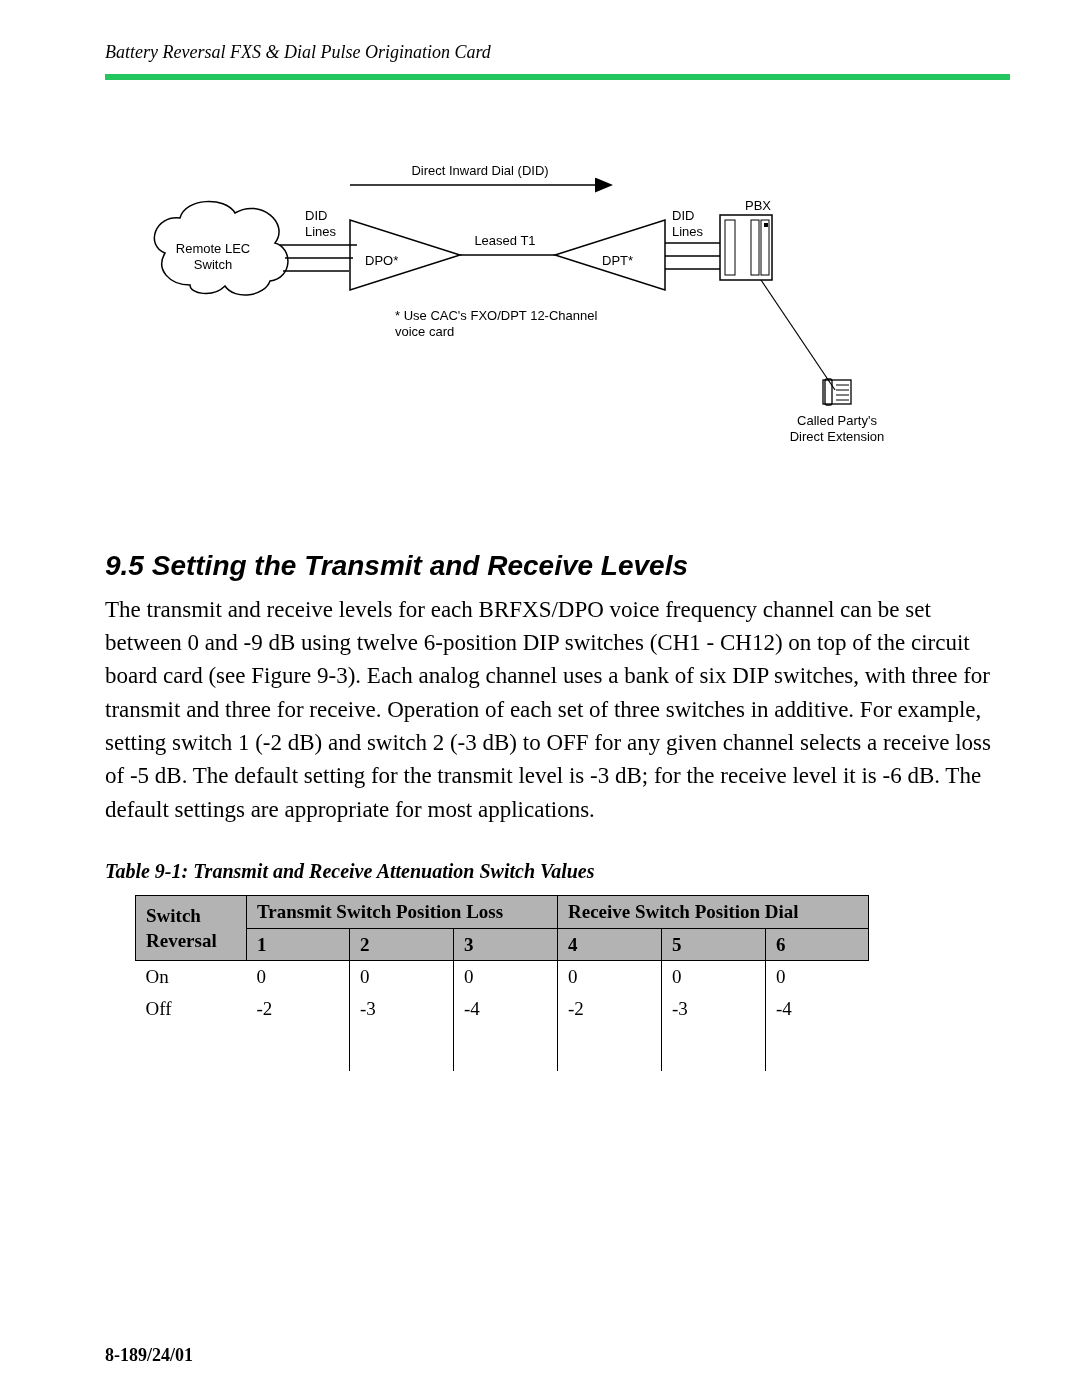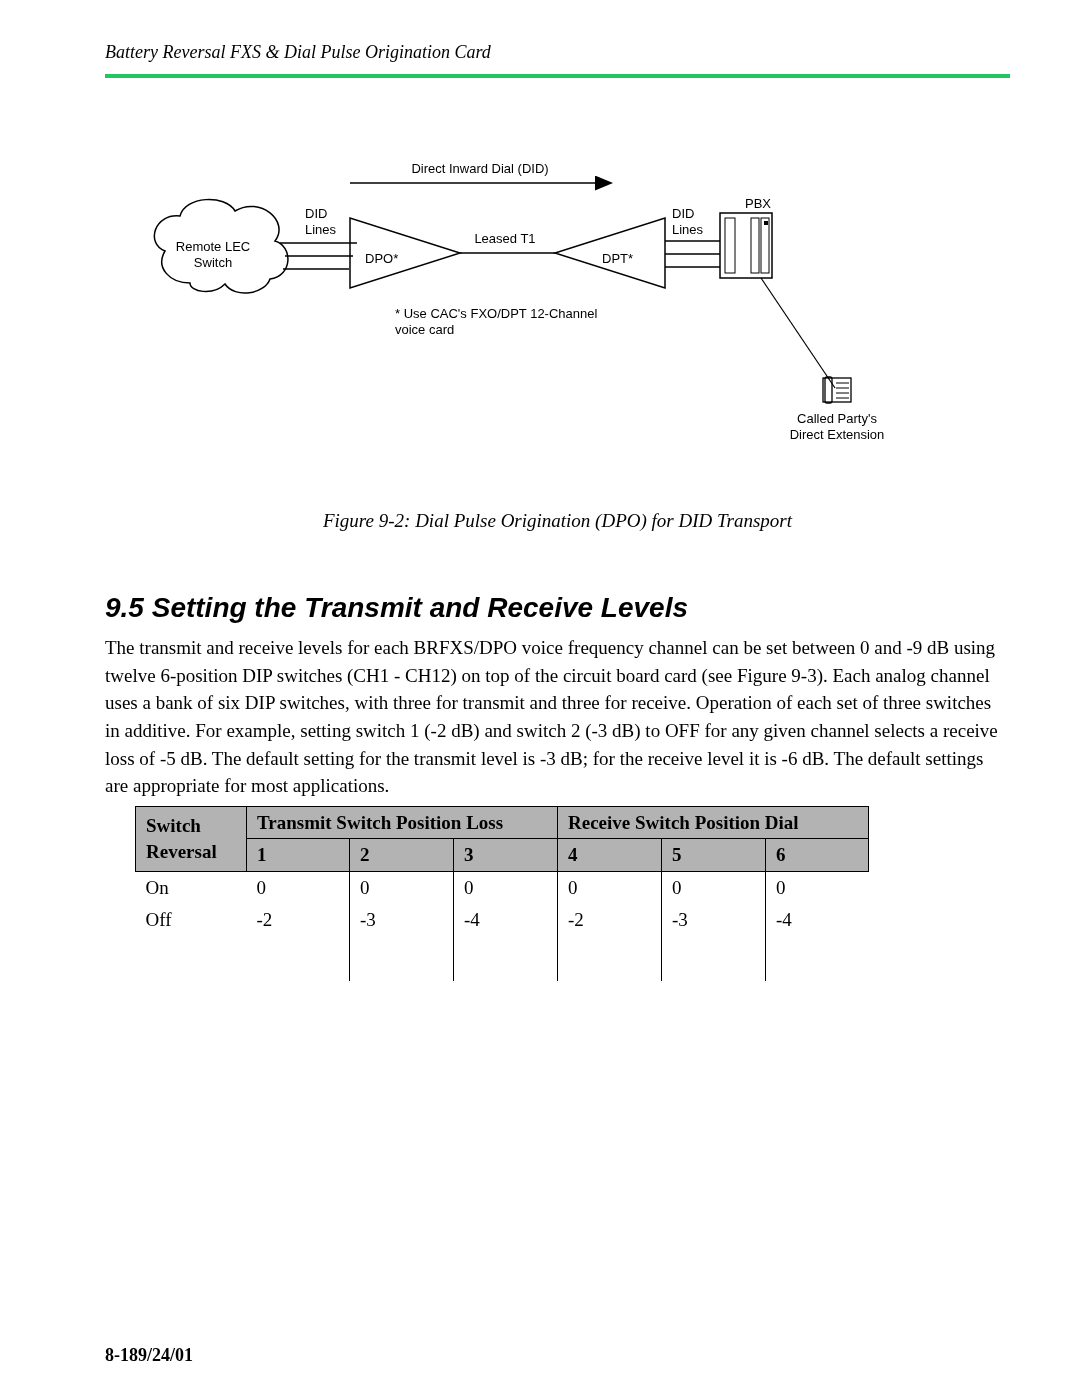--- a/index.html
+++ b/index.html
@@ -15,41 +15,41 @@
     width: 1080px;
     height: 1397px;
     position: relative;
     box-sizing: border-box;
     padding: 40px 70px 30px 105px;
   }
   .hdr {
     font-style: italic;
     font-size: 18px;
     padding-bottom: 10px;
-    border-bottom: 4px solid #22c55e;
+    border-bottom: 6px solid #22c55e;
   }
   .figwrap {
     margin-top: 65px;
   }
   .figcap {
     text-align: center;
     font-style: italic;
     font-size: 19px;
     margin-top: 18px;
   }
   .sect-h {
     font-family: Arial, Helvetica, sans-serif;
     font-weight: bold;
     font-style: italic;
     font-size: 28px;
     margin-top: 55px;
     margin-bottom: 8px;
   }
   .body {
-    font-size: 19px;
+    font-size: 23px;
     line-height: 1.45;
   }
   .tblcap {
     font-weight: bold;
     font-style: italic;
     font-size: 20px;
     margin-top: 32px;
     margin-bottom: 10px;
   }
   table.atten {
@@ -164,27 +164,27 @@
         <line x1="731" y1="255" x2="744" y2="255" stroke="#000"></line>
       </g>
 
       <text class="dg-txt dg-txt-c" x="732" y="280">Called Party's</text>
       <text class="dg-txt dg-txt-c" x="732" y="296">Direct Extension</text>
 
       <text class="dg-txt" x="290" y="175">* Use CAC's FXO/DPT 12-Channel</text>
       <text class="dg-txt" x="290" y="191">voice card</text>
     </svg>
 
-    <div class="figcap">Figure 9-2: Dial Pulse Origination (DPO) for DID Transport</div>
   </div>
 
   <div class="sect-h">9.5   Setting the Transmit and Receive Levels</div>
 
   <div class="body">The transmit and receive levels for each BRFXS/DPO voice frequency channel can be set between 0 and -9 dB using twelve 6-position DIP switches (CH1 - CH12) on top of the circuit board card (see Figure 9-3). Each analog channel uses a bank of six DIP switches, with three for transmit and three for receive. Operation of each set of three switches in additive. For example, setting switch 1 (-2 dB) and switch 2 (-3 dB) to OFF for any given channel selects a receive loss of -5 dB. The default setting for the transmit level is -3 dB; for the receive level it is -6 dB. The default settings are appropriate for most applications.</div>
 
+  <div class="tblcap">Table 9-1: Transmit and Receive Attenuation Switch Values</div>
 
   <table class="atten">
     <thead>
       <tr>
         <th rowspan="2" style="width:90px;">
           <span>Switch</span><br>
           <span>Reversal</span>
         </th>
         <th colspan="3" style="width:290px;">Transmit Switch Position Loss</th>
         <th colspan="3" style="width:290px;">Receive Switch Position Dial</th>

